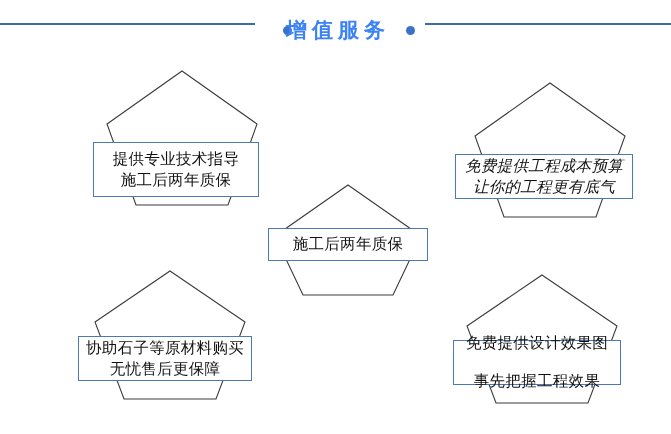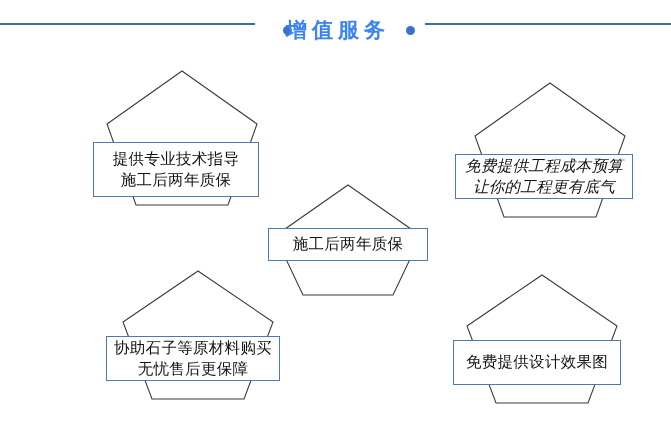--- a/index.html
+++ b/index.html
@@ -121,32 +121,33 @@
 
   <div class="node" style="left:272px; top:182px; width:152px; height:116px;">
     <svg class="pent" width="152" height="116" viewBox="0 0 152 116">
       <polygon points="76,3 149,54 121,113 31,113 3,54"></polygon>
     </svg>
     <div class="label-box" style="left:-4px; top:46px; width:160px; height:33px;">
       <span class="ln">施工后两年质保</span>
     </div>
   </div>
 
-  <div class="node" style="left:120px; top:268px; width:156px; height:134px;">
+  <div class="node" style="left:92px; top:268px; width:156px; height:134px;">
     <svg class="pent" width="156" height="134" viewBox="0 0 156 134">
       <polygon points="78,3 153,54 124,131 32,131 3,54"></polygon>
     </svg>
     <div class="label-box" style="left:-14px; top:68px; width:174px; height:45px;">
       <span class="ln">协助石子等原材料购买</span>
       <span class="ln">无忧售后更保障</span>
     </div>
   </div>
 
   <div class="node" style="left:464px; top:272px; width:156px; height:134px;">
     <svg class="pent" width="156" height="134" viewBox="0 0 156 134">
       <polygon points="78,3 153,54 124,131 32,131 3,54"></polygon>
     </svg>
     <div class="label-box" style="left:-11px; top:68px; width:168px; height:45px;gap:17px;">
       <span class="ln">免费提供设计效果图</span>
+      <span class="ln">事先把握工程效果</span>
     </div>
   </div>
 
 </div>
 
 </body></html>

